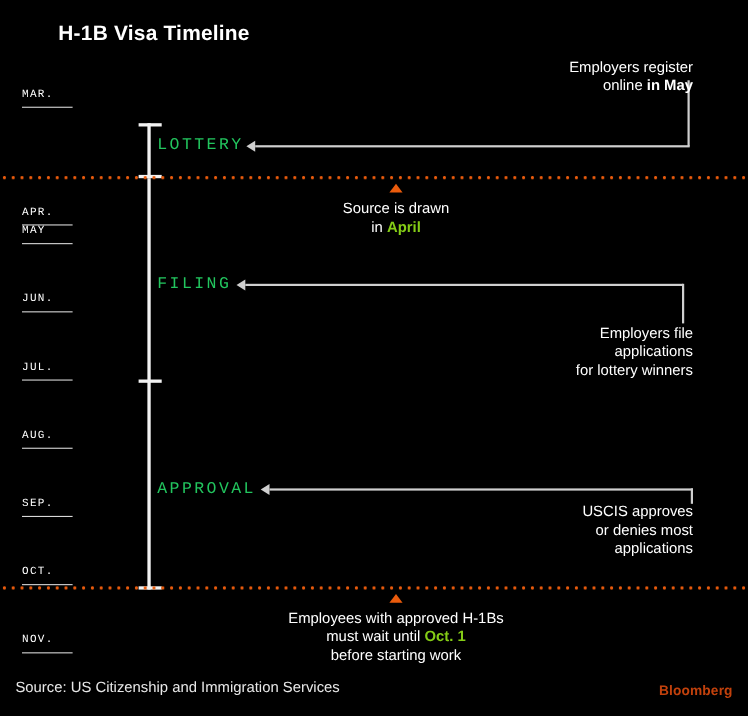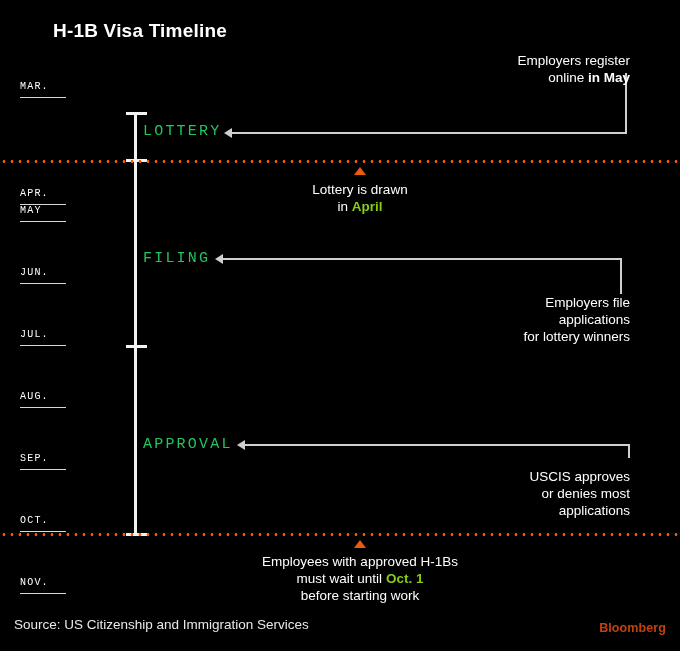--- a/index.html
+++ b/index.html
@@ -182,39 +182,39 @@
   <div class="arrow-left" style="left:224px; top:128px;"></div>
   <div class="lead-h" style="left:232px; top:132px; width:395px;"></div>
   <div class="lead-v" style="left:625px; top:73px; height:60px;"></div>
   <div class="anno right" style="left:400px; top:52px; width:230px;">
     <span>Employers register</span><br>
     <span>online </span><b>in May</b>
   </div>
 
   <div class="tri" style="left:354px; top:167px;"></div>
   <div class="anno center" style="left:250px; top:181px; width:220px;">
-    <span>Lottery is drawn</span><br>
+    <span>Source is drawn</span><br>
     <span>in </span><span class="hl">April</span>
   </div>
 
   <div class="stage-label" style="left:143px; top:250px;">FILING</div>
   <div class="arrow-left" style="left:215px; top:254px;"></div>
   <div class="lead-h" style="left:223px; top:258px; width:398px;"></div>
   <div class="lead-v" style="left:620px; top:258px; height:36px;"></div>
   <div class="anno right" style="left:400px; top:294px; width:230px;">
     <span>Employers file</span><br>
     <span>applications</span><br>
     <span>for lottery winners</span>
   </div>
 
   <div class="stage-label" style="left:143px; top:436px;">APPROVAL</div>
   <div class="arrow-left" style="left:237px; top:440px;"></div>
   <div class="lead-h" style="left:245px; top:444px; width:385px;"></div>
   <div class="lead-v" style="left:628px; top:444px; height:14px;"></div>
-  <div class="anno right" style="left:400px; top:456px; width:230px;margin-top:12px;">
+  <div class="anno right" style="left:400px; top:456px; width:230px;">
     <span>USCIS approves</span><br>
     <span>or denies most</span><br>
     <span>applications</span>
   </div>
 
   <div class="tri" style="left:354px; top:540px;"></div>
   <div class="anno center" style="left:220px; top:553px; width:280px;">
     <span>Employees with approved H-1Bs</span><br>
     <span>must wait until </span><span class="hl">Oct. 1</span><br>
     <span>before starting work</span>

